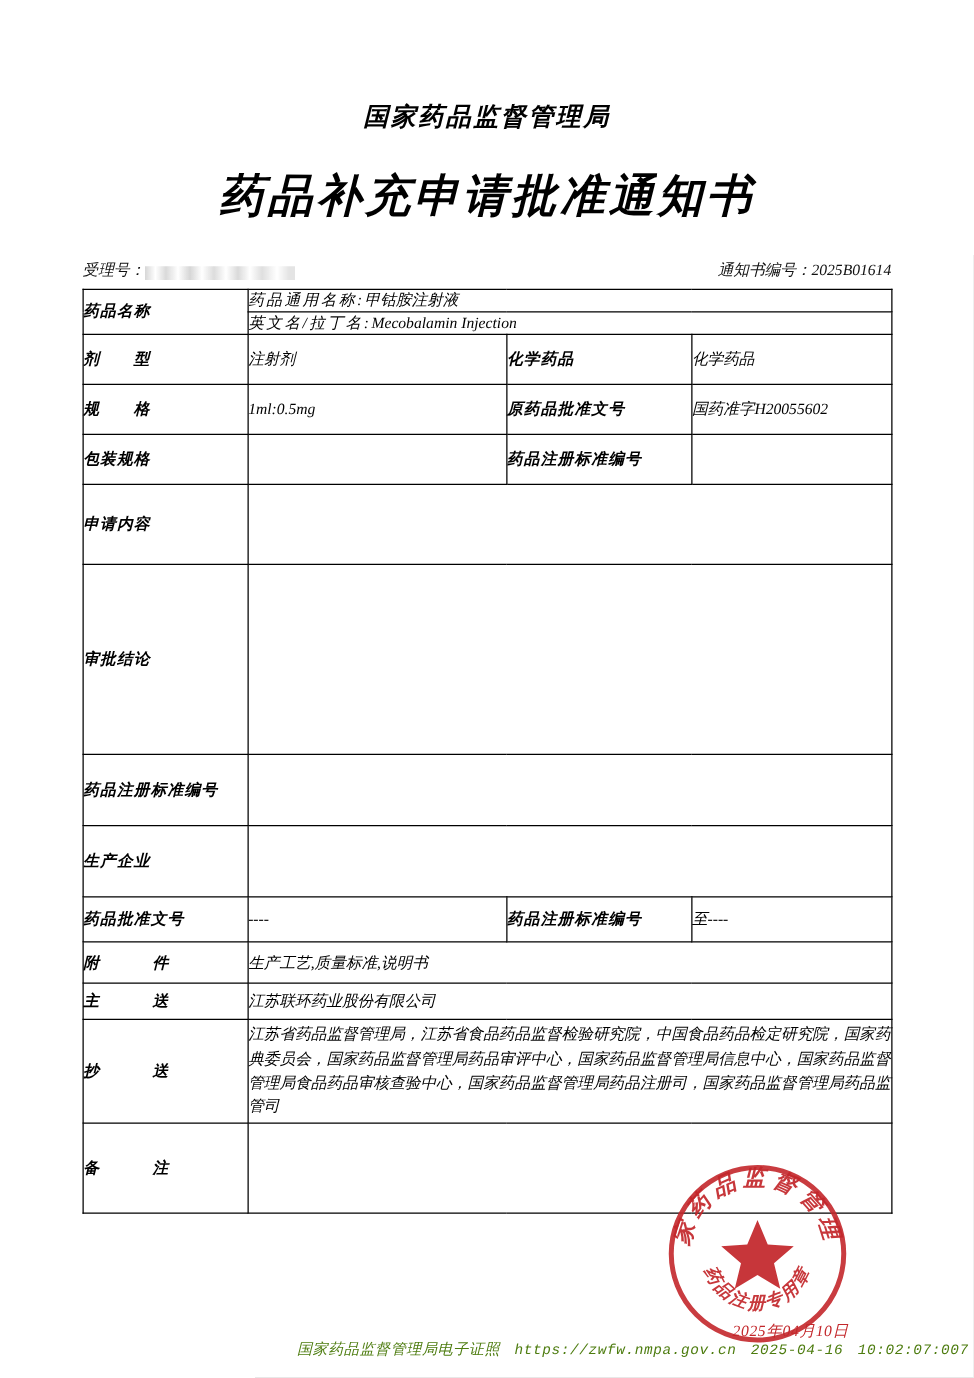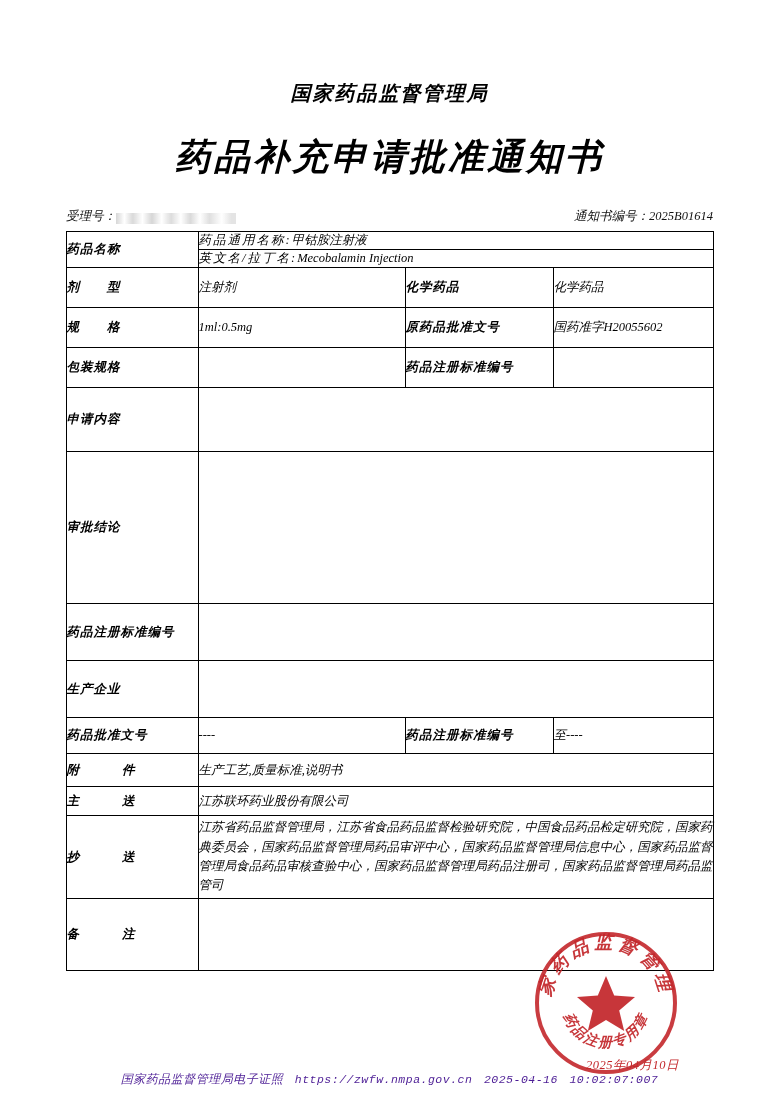--- a/index.html
+++ b/index.html
@@ -126,23 +126,23 @@
     font-size: 12.5px;
     color: #c3272b;
     letter-spacing: 0.5px;
     margin-left: 20px;
   }
   .footer {
     position: absolute;
     left: 0;
     right: 0;
     bottom: 14px;
-    text-align: center;
-    font-size: 12px;
-    color: #4c1d95;
+    text-align: right;
+    font-size: 12px;
+    color: #4d7c0f;
     letter-spacing: 0.5px;
   }
   .footer span { margin: 0 4px; }
   .mono { font-family: "Liberation Mono", "DejaVu Sans Mono", monospace; font-size: 11.5px; }
 </style>
 </head>
 <body>
 
 <div class="page">
 

